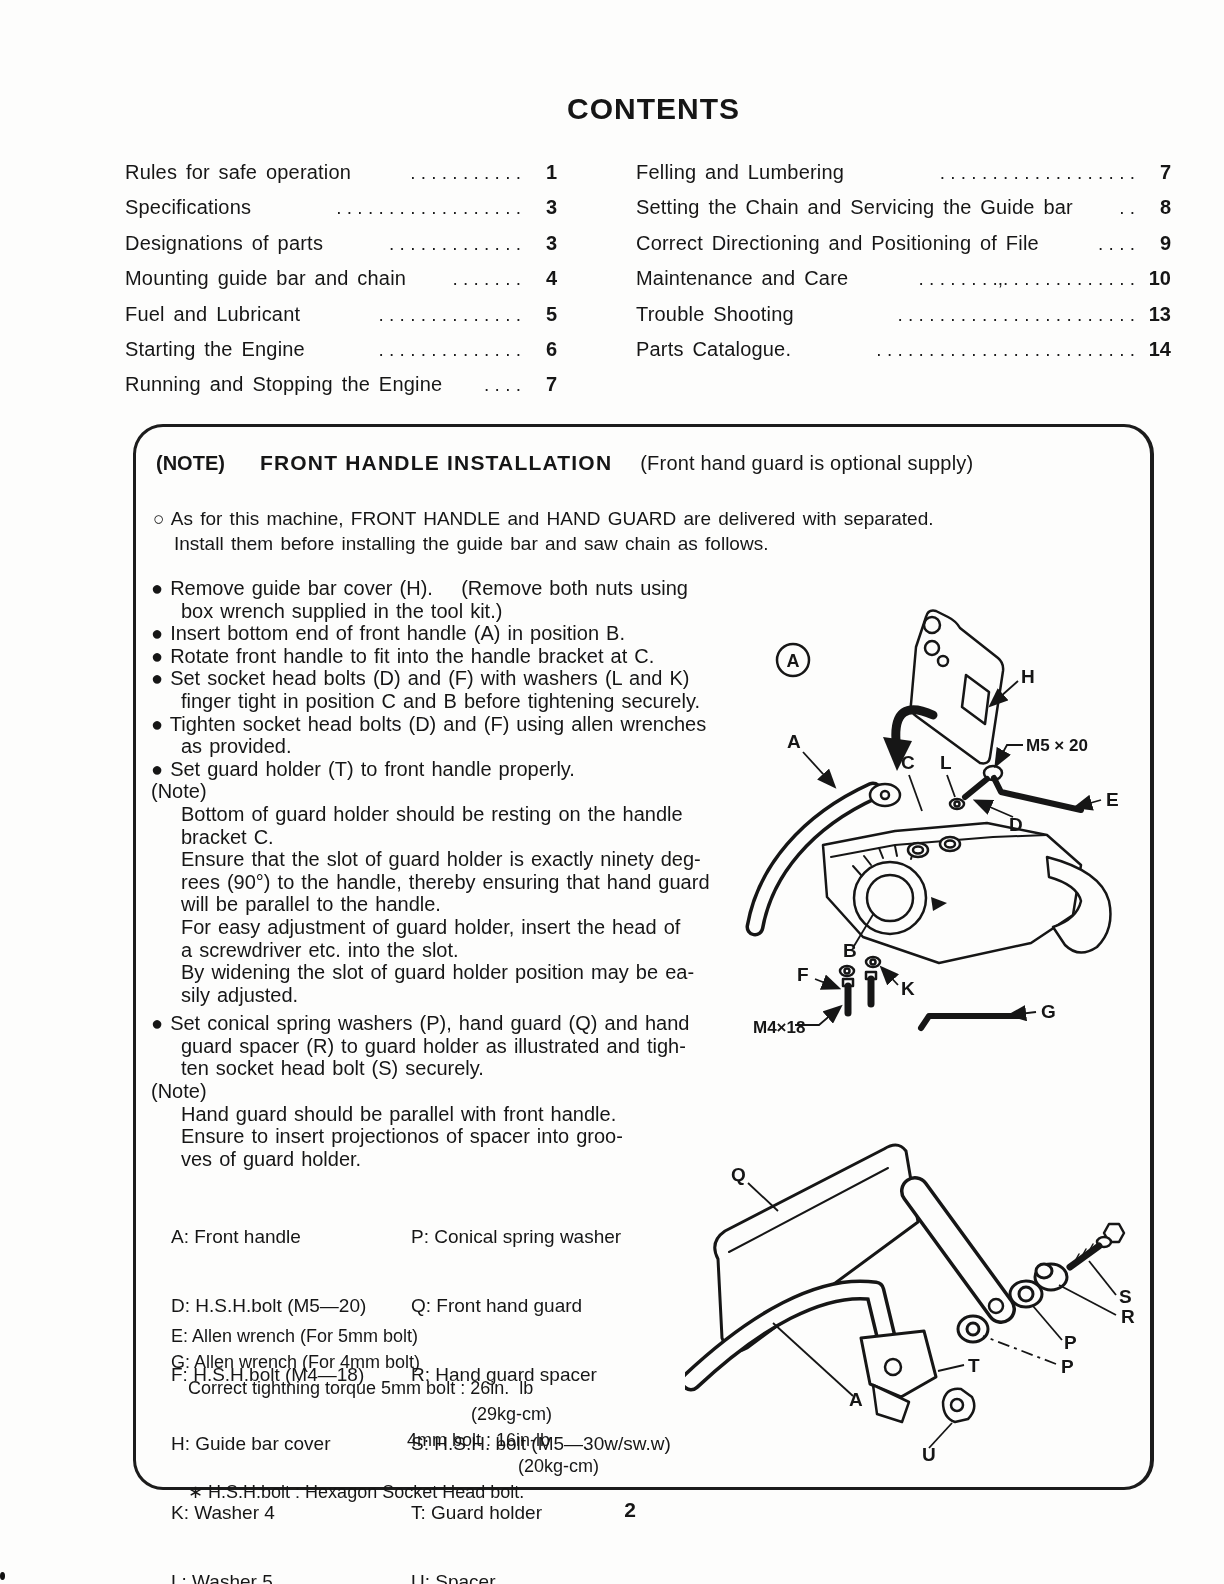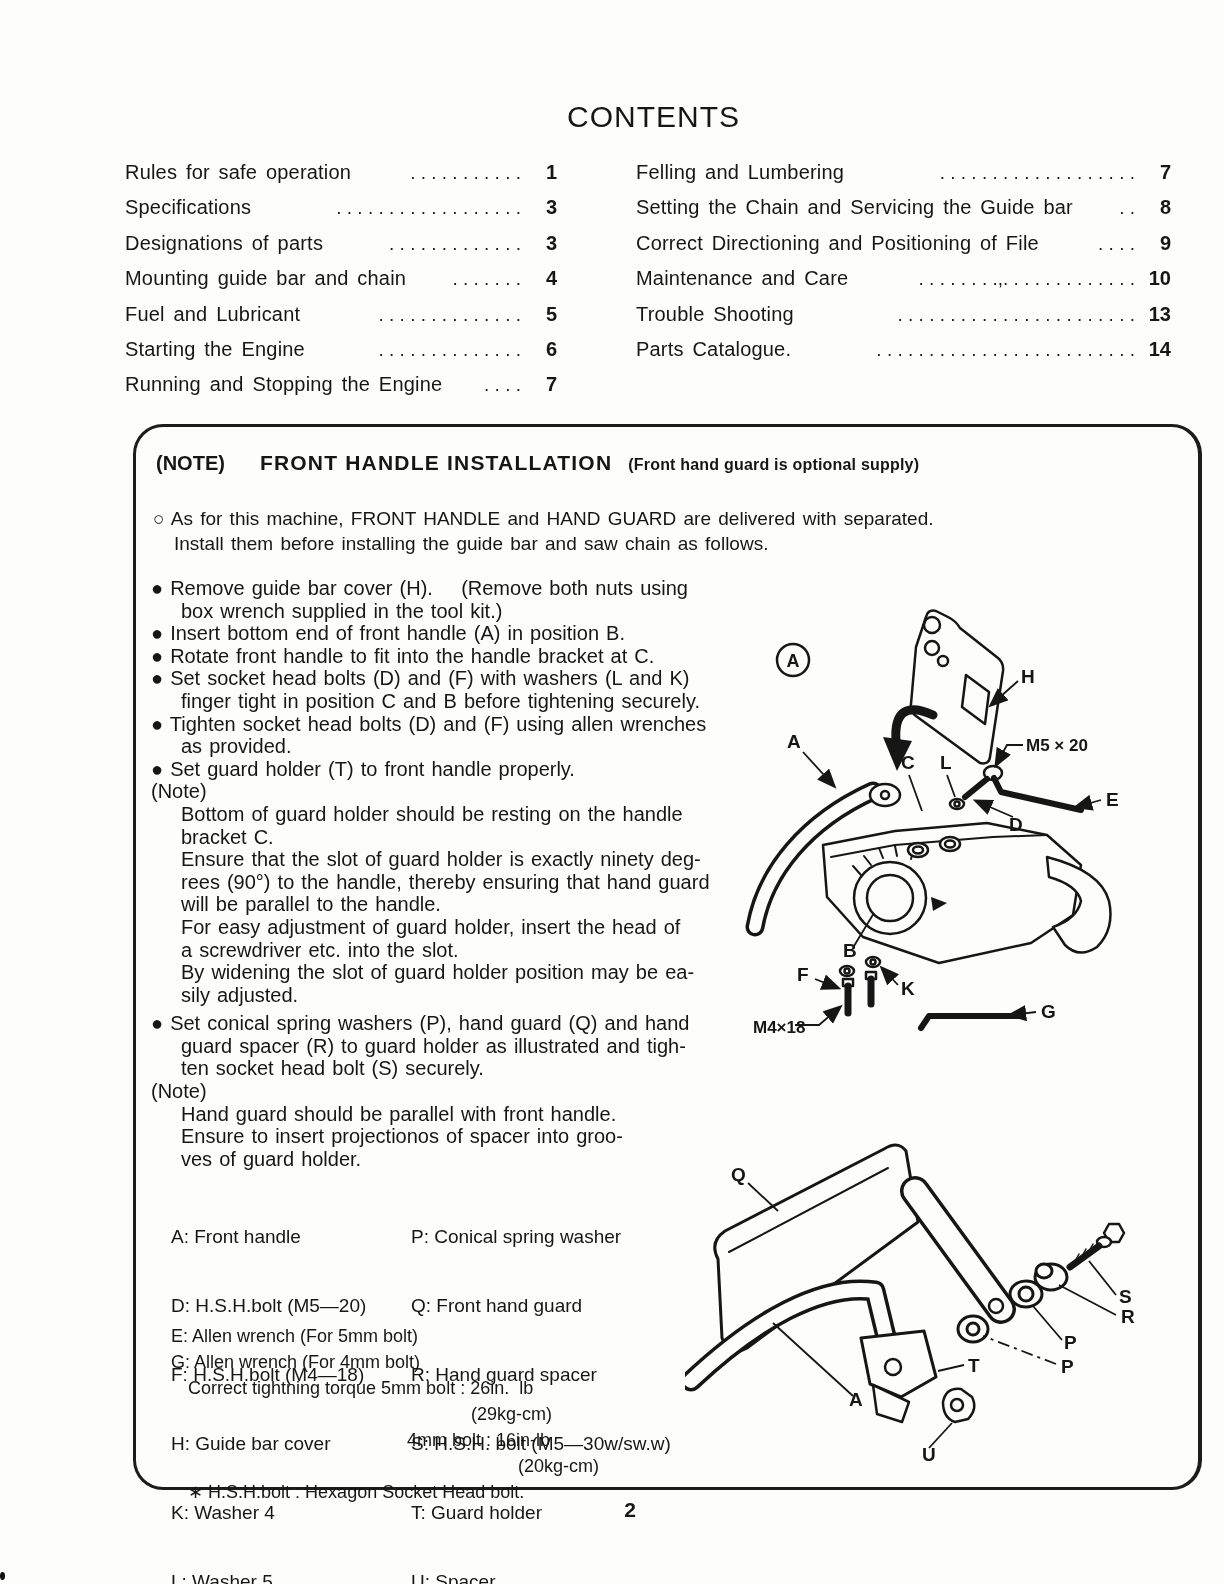--- a/index.html
+++ b/index.html
@@ -2,42 +2,41 @@
 <html><head>
 <meta charset="utf-8">
 <style>
   html,body{margin:0;padding:0;}
   body{
     width:1224px;height:1584px;position:relative;background:#fdfdfc;
     font-family:"Liberation Sans","DejaVu Sans",sans-serif;color:#161616;
     overflow:hidden;
   }
   .page-title{
-    position:absolute;left:567px;top:92px;font-size:30px;font-weight:normal;
+    position:absolute;left:567px;top:92px;font-size:30px;font-weight:bold;
     letter-spacing:1px;
-    margin-top:8px;
   }
   
   .toc-col{position:absolute;top:161px;}
   .toc-col.left{left:125px;width:432px;}
   .toc-col.right{left:605px;width:535px;margin-left:31px;}
   .toc-row{display:flex;align-items:baseline;height:22px;margin-bottom:13.4px;
     font-size:20px;white-space:nowrap;}
   .toc-label{letter-spacing:.2px;word-spacing:3px;}
   .toc-dots{flex:1;overflow:hidden;margin:0 8px;text-align:right;font-size:19px;color:#1b1b1b;}
   .toc-page{min-width:28px;text-align:right;font-weight:bold;font-size:20px;}
   
   .note-box{
     position:absolute;left:133px;top:424px;width:1014px;height:1060px;
-    border:3px solid #1c1c1c;border-right-width:4px;border-radius:30px;padding-left:48px;
+    border:3px solid #1c1c1c;border-right-width:4px;border-radius:30px;
   }
   .box-head{position:absolute;left:20px;top:24px;display:flex;align-items:baseline;white-space:nowrap;}
   .box-tag{font-weight:bold;font-size:20px;}
   .box-heading{font-weight:bold;font-size:21px;letter-spacing:1.2px;margin-left:35px;}
-  .box-subheading{font-weight:bold;font-size:16px;margin-left:16px;letter-spacing:.2px;}
+  .box-subheading{font-weight:normal;font-size:20px;margin-left:28px;letter-spacing:.2px;}
   .box-intro{position:absolute;left:17px;top:79px;font-size:19px;line-height:25px;
     white-space:pre;padding-left:21px;text-indent:-21px;word-spacing:2px;}
   .instructions{position:absolute;left:15px;top:150px;font-size:20px;line-height:22.6px;
     word-spacing:1.5px;width:585px;}
   .instructions .b{white-space:pre;padding-left:30px;text-indent:-30px;}
   .instructions .nh{white-space:pre;}
   .instructions .nb{white-space:pre;padding-left:30px;}
   .instructions .gap{margin-top:6px;}
   .legend{position:absolute;left:35px;top:753px;font-size:19px;}
   .legend .col{position:absolute;top:0;white-space:pre;}

